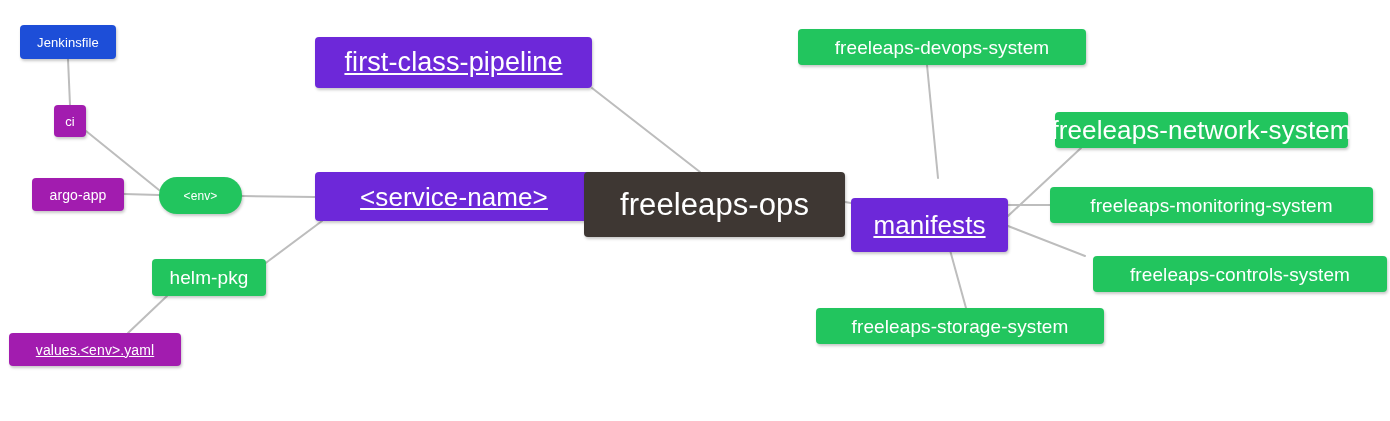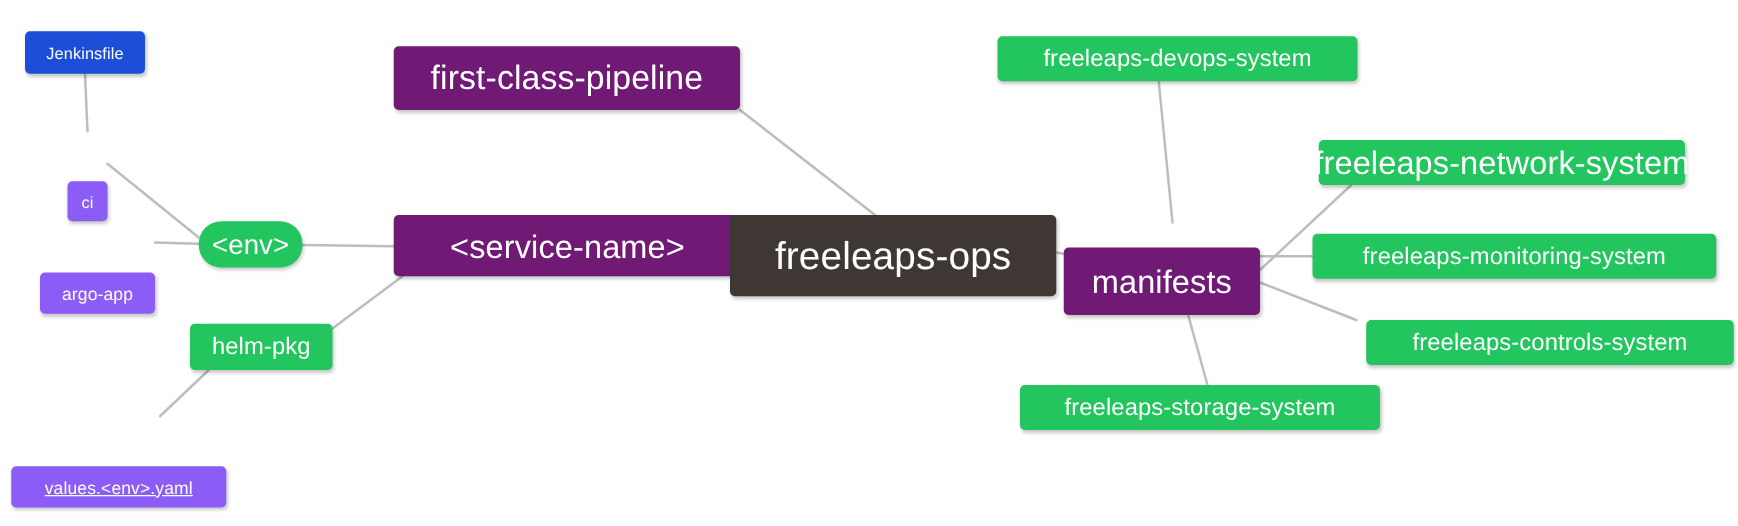--- a/index.html
+++ b/index.html
@@ -38,23 +38,23 @@
     white-space: nowrap;
     line-height: 1;
     letter-spacing: 0.1px;
     box-shadow: 1px 2px 3px rgba(0,0,0,0.22);
     z-index: 2;
     padding: 0 10px;
     cursor: pointer;
     user-select: none;
   }
   .n-orange { background: #1d4ed8; }
-  .n-red    { background: #8b5cf6; margin-top: 40px; }
+  .n-red    { background: #a21caf; }
   .n-green  { background: #22c55e; }
-  .n-blue   { background: #701a75; }
+  .n-blue   { background: #6d28d9; text-decoration: underline; }
   .n-dark   { background: #3e3733; }
 </style>
 </head>
 <body>
 
 <div id="mindmap">
   <svg id="edges" viewBox="0 0 1390 421" preserveAspectRatio="none">
       <line x1="68" y1="59" x2="70" y2="105" stroke="#bdbdbd" stroke-width="2" stroke-linecap="round"></line>
       <line x1="86" y1="131" x2="159" y2="190" stroke="#bdbdbd" stroke-width="2" stroke-linecap="round"></line>
       <line x1="124" y1="194" x2="159" y2="195" stroke="#bdbdbd" stroke-width="2" stroke-linecap="round"></line>
@@ -67,21 +67,21 @@
       <line x1="938" y1="178" x2="927" y2="65" stroke="#bdbdbd" stroke-width="2" stroke-linecap="round"></line>
       <line x1="1008" y1="216" x2="1081" y2="148" stroke="#bdbdbd" stroke-width="2" stroke-linecap="round"></line>
       <line x1="1008" y1="205" x2="1050" y2="205" stroke="#bdbdbd" stroke-width="2" stroke-linecap="round"></line>
       <line x1="1008" y1="226" x2="1085" y2="256" stroke="#bdbdbd" stroke-width="2" stroke-linecap="round"></line>
       <line x1="945" y1="232" x2="966" y2="308" stroke="#bdbdbd" stroke-width="2" stroke-linecap="round"></line>
     </svg>
   <div id="node-layer">
       <div class="node n-orange" style="left: 20px; top: 25px; width: 96px; height: 34px; font-size: 13px;">Jenkinsfile</div>
       <div class="node n-red" style="left: 54px; top: 105px; width: 32px; height: 32px; font-size: 13px;">ci</div>
       <div class="node n-red" style="left: 32px; top: 178px; width: 92px; height: 33px; font-size: 14px;">argo-app</div>
-      <div class="node n-green" style="left: 159px; top: 177px; width: 83px; height: 37px; font-size: 22px; border-radius: 18px;">&lt;env&gt;</div>
+      <div class="node n-green" style="left: 159px; top: 177px; width: 83px; height: 37px; font-size: 12px; border-radius: 18px;">&lt;env&gt;</div>
       <div class="node n-green" style="left: 152px; top: 259px; width: 114px; height: 37px; font-size: 19px;">helm-pkg</div>
       <div class="node n-red" style="left: 9px; top: 333px; width: 172px; height: 33px; font-size: 14px; text-decoration: underline;">values.&lt;env&gt;.yaml</div>
       <div class="node n-blue" style="left: 315px; top: 37px; width: 277px; height: 51px; font-size: 27px;">first-class-pipeline</div>
       <div class="node n-blue" style="left: 315px; top: 172px; width: 278px; height: 49px; font-size: 26px;">&lt;service-name&gt;</div>
       <div class="node n-dark" style="left: 584px; top: 172px; width: 261px; height: 65px; font-size: 31px;">freeleaps-ops</div>
       <div class="node n-blue" style="left: 851px; top: 178px; width: 157px; height: 54px; font-size: 26px; margin-top: 20px;">manifests</div>
       <div class="node n-green" style="left: 798px; top: 29px; width: 288px; height: 36px; font-size: 19px;">freeleaps-devops-system</div>
       <div class="node n-green" style="left: 1055px; top: 112px; width: 293px; height: 36px; font-size: 26px;">freeleaps-network-system</div>
       <div class="node n-green" style="left: 1050px; top: 187px; width: 323px; height: 36px; font-size: 19px;">freeleaps-monitoring-system</div>
       <div class="node n-green" style="left: 1058px; top: 256px; width: 294px; height: 36px; font-size: 19px; margin-left: 35px;">freeleaps-controls-system</div>

